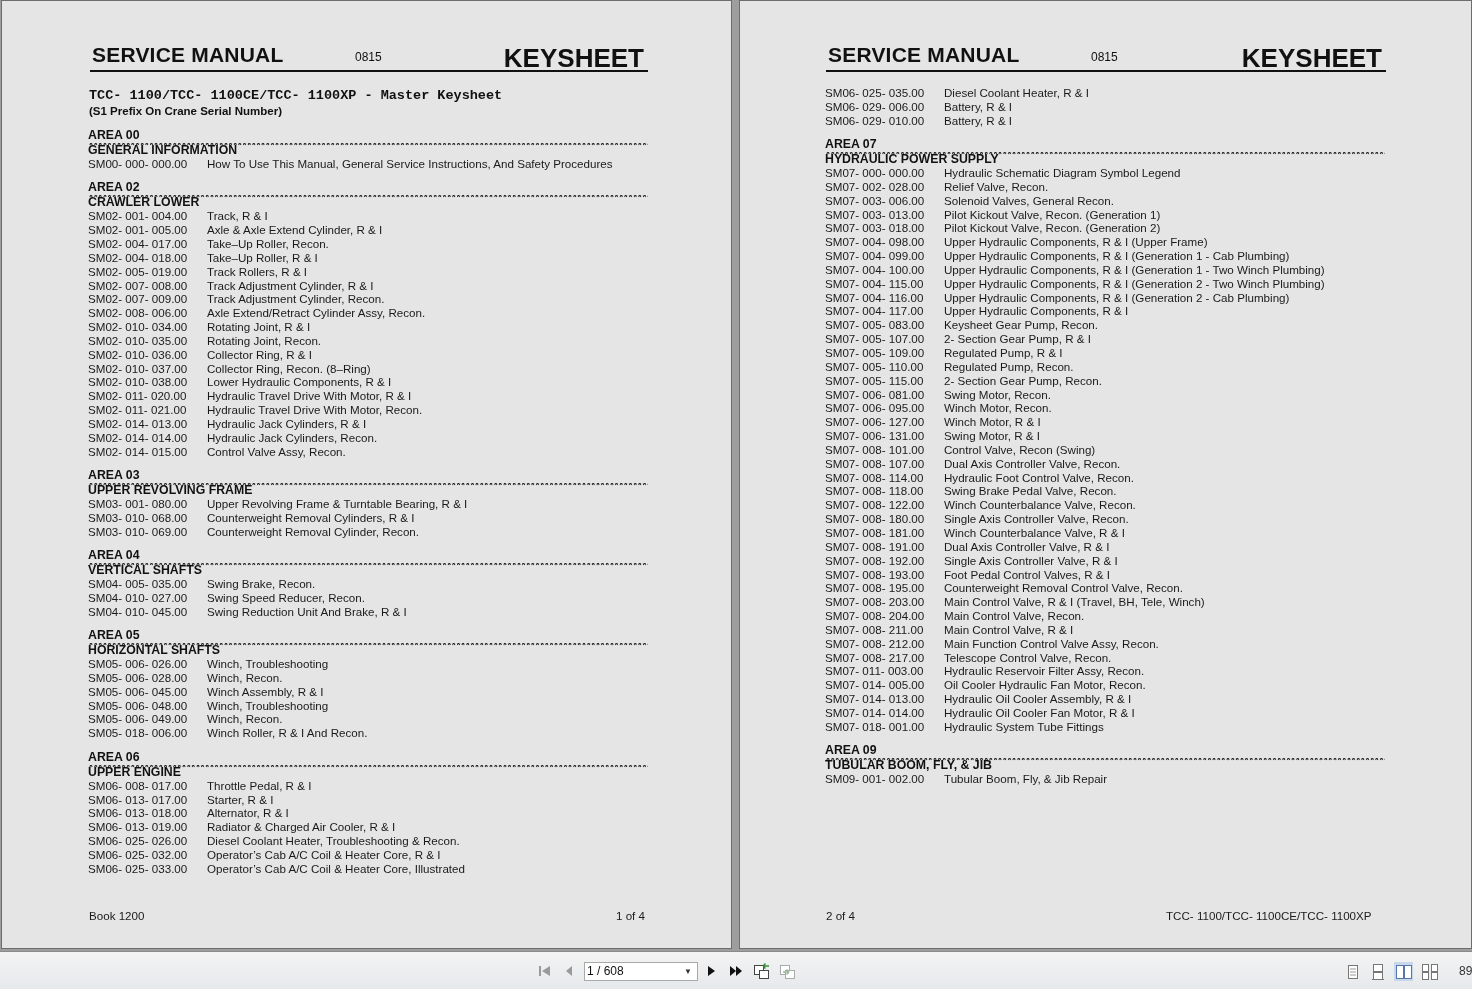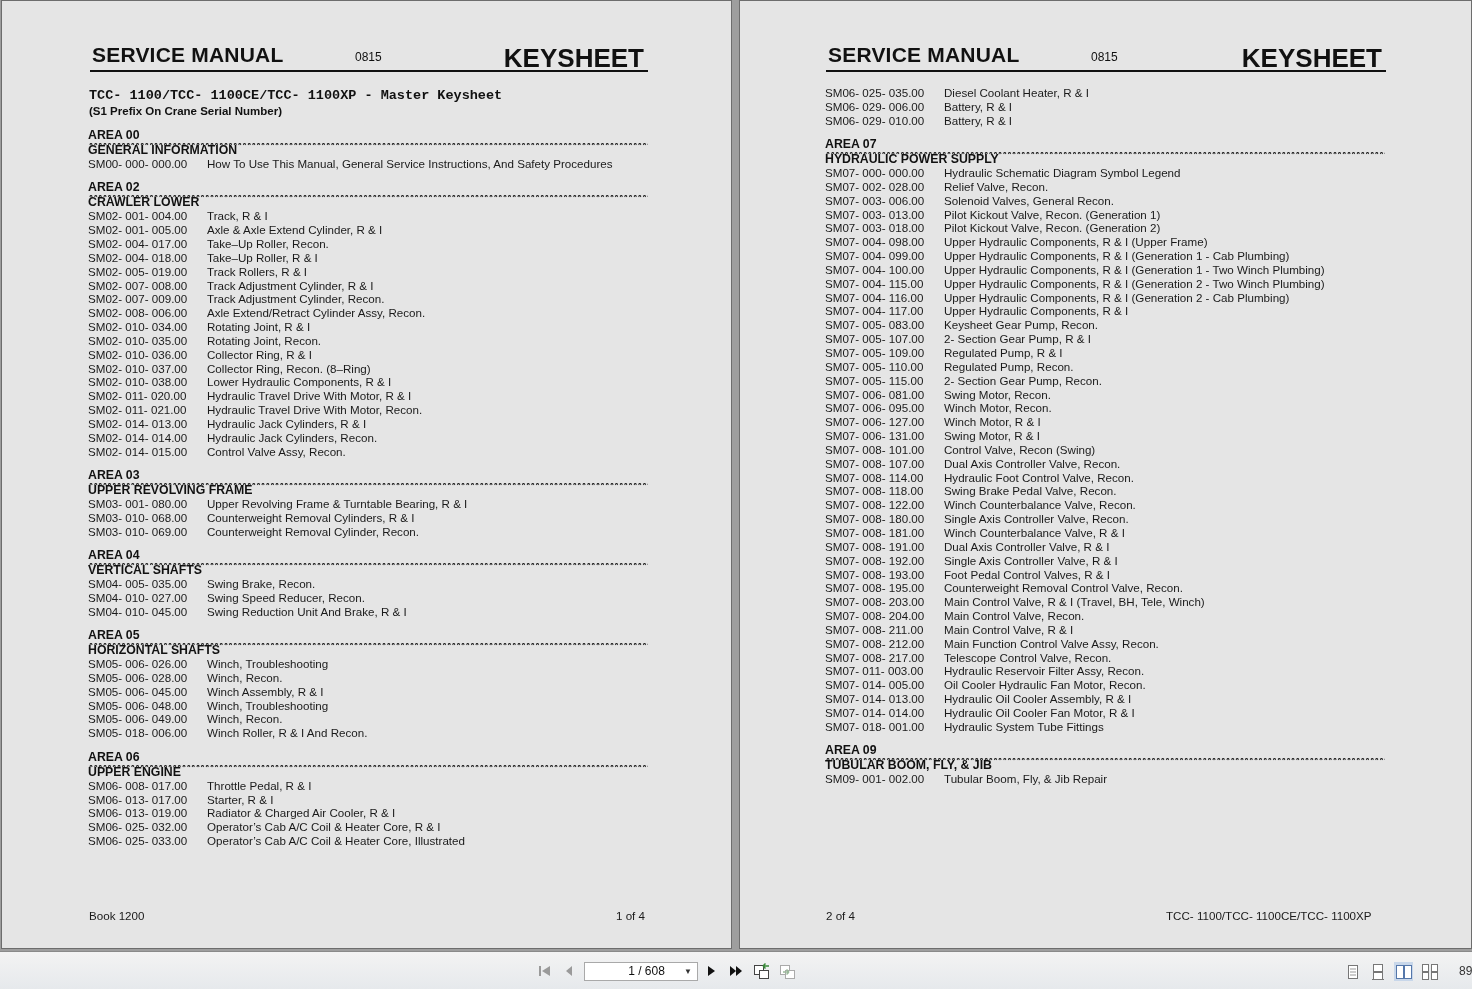--- a/index.html
+++ b/index.html
@@ -39,21 +39,21 @@
   .foot { position: absolute; top: 908px; font-size: 11.6px; color: #1a1a1a; }
 
   .toolbar {
     position: absolute; left: 0; top: 951px; width: 1472px; height: 38px;
     background: linear-gradient(#f3f3f3, #e6e9ec); border-top: 1px solid #8a8a8a;
   }
   .tb-btn { position: absolute; top: 9px; height: 20px; width: 18px; display: flex; align-items: center; justify-content: center; cursor: pointer; }
   .tb-btn svg { display: block; }
   .page-box {
     position: absolute; left: 584px; top: 10px; width: 114px; height: 19px;
-    background: #fff; border: 1px solid #a9a9a9; font-size: 12px; line-height: 17px; padding-left: 11px; color: #111; text-align: center;
+    background: #fff; border: 1px solid #a9a9a9; font-size: 12px; line-height: 17px; padding-left: 2px; color: #111;
   }
   .page-box .dd { position: absolute; right: 5px; top: 0; font-size: 8px; color: #333; }
   .layout-btn { position: absolute; top: 10px; width: 19px; height: 19px; display:flex; align-items:center; justify-content:center; }
   .layout-btn.active { background: #c8d7ea; }
   .zoom-txt { position: absolute; left: 1459px; top: 12px; font-size: 12px; color: #333; }
 </style>
 </head>
 <body>
 
 <div class="viewer">
@@ -240,22 +240,30 @@
           <div class="stars">****************************************************************************************************************************************</div>
           <div class="row">
             <span class="code">SM06- 008- 017.00</span>
             <span class="desc">Throttle Pedal, R &amp; I</span>
           </div>
           <div class="row">
             <span class="code">SM06- 013- 017.00</span>
             <span class="desc">Starter, R &amp; I</span>
           </div>
           <div class="row">
+            <span class="code">SM06- 013- 018.00</span>
+            <span class="desc">Alternator, R &amp; I</span>
+          </div>
+          <div class="row">
             <span class="code">SM06- 013- 019.00</span>
             <span class="desc">Radiator &amp; Charged Air Cooler, R &amp; I</span>
+          </div>
+          <div class="row">
+            <span class="code">SM06- 025- 026.00</span>
+            <span class="desc">Diesel Coolant Heater, Troubleshooting &amp; Recon.</span>
           </div>
           <div class="row">
             <span class="code">SM06- 025- 032.00</span>
             <span class="desc">Operator’s Cab A/C Coil &amp; Heater Core, R &amp; I</span>
           </div>
           <div class="row">
             <span class="code">SM06- 025- 033.00</span>
             <span class="desc">Operator’s Cab A/C Coil &amp; Heater Core, Illustrated</span>
           </div>
         </div>

